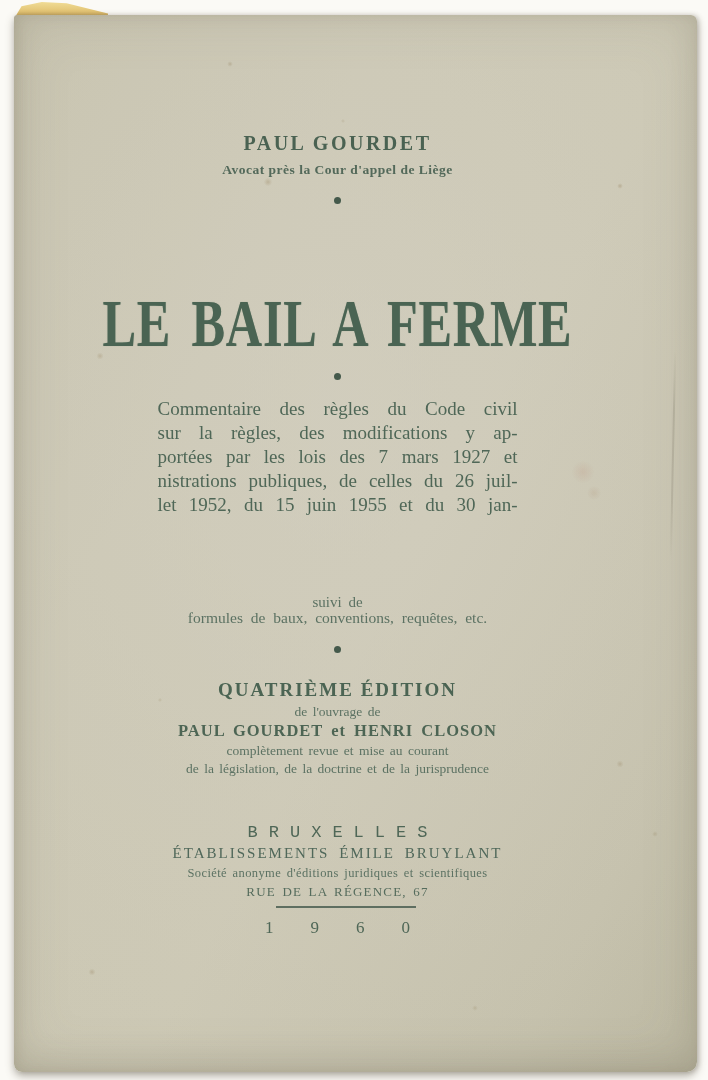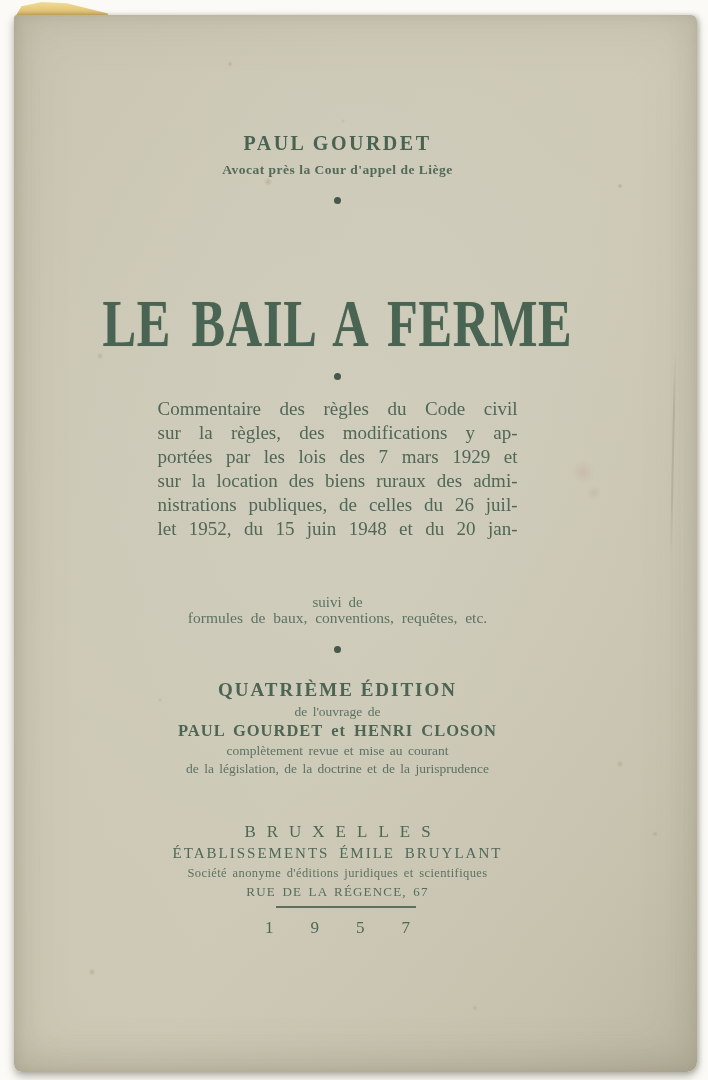--- a/index.html
+++ b/index.html
@@ -89,21 +89,21 @@
   .suivi{top:580px;font-size:15px;line-height:15px;color:#5c7263;word-spacing:3px;}
   .formules{top:595px;font-size:15.5px;line-height:16px;color:#5c7263;word-spacing:4px;}
 
   .ed-heading{top:665px;font-size:19px;line-height:19px;font-weight:bold;letter-spacing:2px;color:#4b6453;}
   .ed-ofwork{top:690px;font-size:13.5px;line-height:14px;color:#5c7263;word-spacing:2px;}
   .ed-authors{top:707px;font-size:16.5px;line-height:17px;font-weight:bold;letter-spacing:1px;color:#4d6554;word-spacing:3px;}
   .ed-note1{top:729px;font-size:13.5px;line-height:14px;color:#5c7263;word-spacing:2px;}
   .ed-note2{top:747px;font-size:13.5px;line-height:14px;color:#5c7263;word-spacing:2px;}
 
   .imp-city{top:808px;font-size:17px;line-height:17px;color:#4f6757;}
-  .imp-city span{letter-spacing:11px;margin-right:-11px;}
+  .imp-city span{letter-spacing:11px;margin-right:-11px;font-family:Liberation Mono, monospace;}
   .imp-pub{top:831px;font-size:15px;line-height:15px;letter-spacing:2px;color:#50685a;word-spacing:4px;}
   .imp-soc{top:852px;font-size:12.5px;line-height:13px;letter-spacing:.4px;color:#5c7263;word-spacing:2px;}
   .imp-addr{top:870px;font-size:13px;line-height:13px;letter-spacing:1.2px;color:#556c5d;word-spacing:2px;}
 
   .imp-rule{position:absolute;top:891px;left:50%;width:140px;margin-left:-62px;height:2px;background:#5e6e60;}
 
   .imp-year{top:904px;font-size:17px;line-height:17px;color:#4f6757;}
   .imp-year span{letter-spacing:37px;margin-right:-37px;}
 </style>
 </head>
@@ -124,41 +124,40 @@
 
       <div class="dot dot1"></div>
 
       <h1 class="title">LE BAIL A FERME</h1>
 
       <div class="dot dot2"></div>
 
       <div class="desc">
         <div class="desc-line">Commentaire des règles du Code civil</div>
         <div class="desc-line">sur la règles, des modifications y ap-</div>
-        <div class="desc-line">portées par les lois des 7 mars 1929 et</div>
-        <div class="desc-line">sur la location des biens ruraux des admi-</div>
+        <div class="desc-line">portées par les lois des 7 mars 1927 et</div>
         <div class="desc-line">nistrations publiques, de celles du 26 juil-</div>
-        <div class="desc-line">let 1952, du 15 juin 1948 et du 20 jan-</div>
+        <div class="desc-line">let 1952, du 15 juin 1955 et du 30 jan-</div>
       </div>
 
       <div class="txt suivi">suivi de</div>
       <div class="txt formules">formules de baux, conventions, requêtes, etc.</div>
 
       <div class="dot dot3"></div>
 
       <div class="txt ed-heading">QUATRIÈME ÉDITION</div>
       <div class="txt ed-ofwork">de l'ouvrage de</div>
       <div class="txt ed-authors">PAUL GOURDET et HENRI CLOSON</div>
       <div class="txt ed-note1">complètement revue et mise au courant</div>
       <div class="txt ed-note2">de la législation, de la doctrine et de la jurisprudence</div>
 
       <div class="txt imp-city"><span>BRUXELLES</span></div>
       <div class="txt imp-pub">ÉTABLISSEMENTS ÉMILE BRUYLANT</div>
       <div class="txt imp-soc">Société anonyme d'éditions juridiques et scientifiques</div>
       <div class="txt imp-addr">RUE DE LA RÉGENCE, 67</div>
 
       <div class="imp-rule"></div>
 
-      <div class="txt imp-year"><span>1957</span></div>
+      <div class="txt imp-year"><span>1960</span></div>
 
     </div>
   </div>
 </div>
 
 </body></html>

